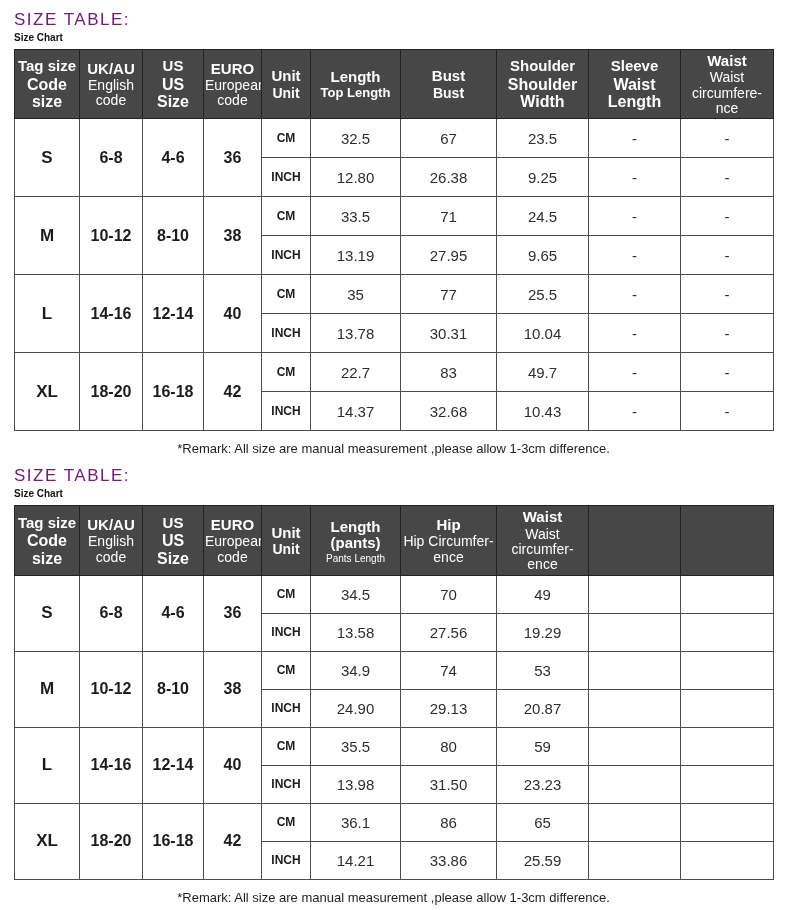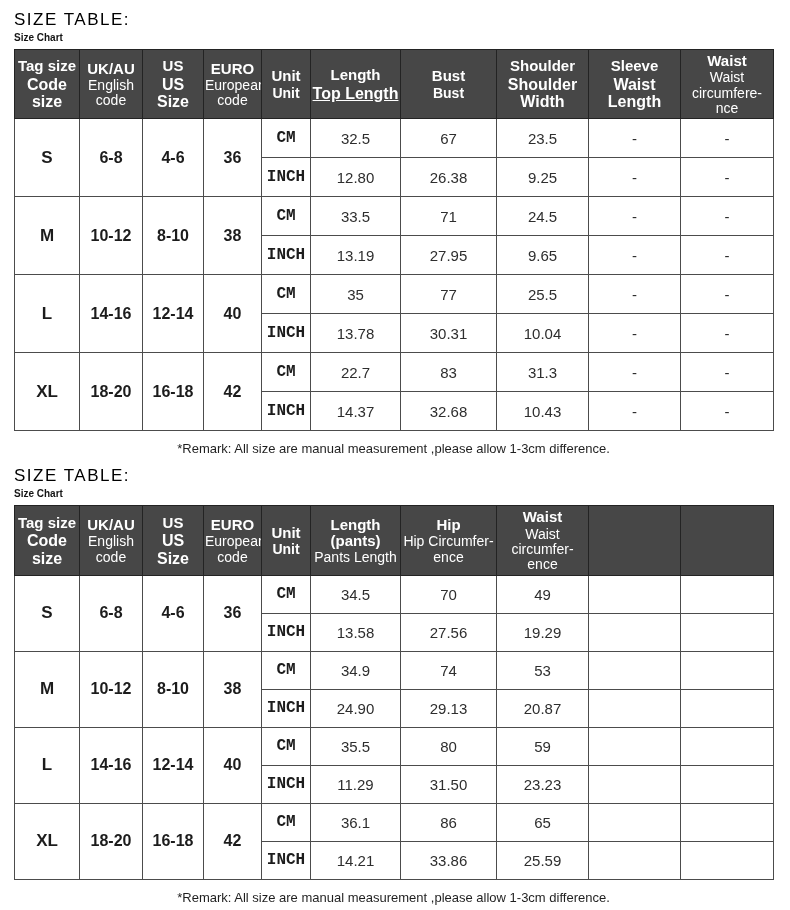--- a/index.html
+++ b/index.html
@@ -4,21 +4,21 @@
 <style>
   * { margin:0; padding:0; box-sizing:border-box; }
   body {
     width:790px; height:910px; background:#ffffff;
     font-family:"Liberation Sans", sans-serif; color:#2e2e2e;
     overflow:hidden;
   }
   .section { margin-top:8px; }
   .eyebrow {
     margin:10px 0 2px 14px; font-size:17px; letter-spacing:1.5px;
-    color:#000000; font-weight:400;
+    color:#701a75; font-weight:400;
   }
   .chart-title {
     margin:0 0 6px 14px; font-size:10px; font-weight:bold; color:#141414;
   }
   table {
     border-collapse:collapse; margin-left:14px; table-layout:fixed;
     width:759px;
   }
   th, td {
     border:1px solid #4c4c4c; text-align:center; vertical-align:middle;
@@ -28,28 +28,28 @@
     background:#474747; color:#ffffff; border-color:#232323;
     font-weight:bold; padding:2px 1px;
   }
   .t1 thead tr { height:51px; }
   .t2 thead tr { height:56px; }
   .t1 tbody tr { height:39px; }
   .t2 tbody tr { height:38px; }
   .h-main  { font-size:15px; line-height:1.15; }
   .h-main2 { font-size:15px; line-height:1.1; }
   .h-sub   { font-size:11px; font-weight:600; line-height:1.1; margin-top:1px; }
-  .sub-lg  { font-size:16px;text-decoration:underline; }
+  .sub-lg  { font-size:13px; }
   .sub-md  { font-size:16px; }
   .sub-sm  { font-size:14px; font-weight:400; }
-  .sub-xs  { font-size:14px;  font-weight:400; }
+  .sub-xs  { font-size:10px;  font-weight:400; }
   .sub-strong { font-size:14px; font-weight:bold; }
   td.size { font-size:17px; font-weight:bold; color:#1c1c1c; }
   td.code { font-size:16px; font-weight:bold; color:#1c1c1c; }
-  td.unit { font-size:16px; font-weight:bold; color:#1c1c1c;font-family:Liberation Mono, monospace; }
+  td.unit { font-size:12px; font-weight:bold; color:#1c1c1c; }
   td.val  { font-size:15px; font-weight:400; color:#2e2e2e; }
   .remark {
     width:759px; margin:10px 0 4px 14px; text-align:center;
     font-size:13px; color:#1f1f1f;
   }
 </style>
 </head>
 <body>
 
 <div class="section">
@@ -179,21 +179,21 @@
       </tr>
 
       <tr>
         <td class="size" rowspan="2">XL</td>
         <td class="code" rowspan="2">18-20</td>
         <td class="code" rowspan="2">16-18</td>
         <td class="code" rowspan="2">42</td>
         <td class="unit">CM</td>
         <td class="val">22.7</td>
         <td class="val">83</td>
-        <td class="val">31.3</td>
+        <td class="val">49.7</td>
         <td class="val">-</td>
         <td class="val">-</td>
       </tr>
       <tr>
         <td class="unit">INCH</td>
         <td class="val">14.37</td>
         <td class="val">32.68</td>
         <td class="val">10.43</td>
         <td class="val">-</td>
         <td class="val">-</td>
@@ -315,21 +315,21 @@
         <td class="code" rowspan="2">40</td>
         <td class="unit">CM</td>
         <td class="val">35.5</td>
         <td class="val">80</td>
         <td class="val">59</td>
         <td class="val"></td>
         <td class="val"></td>
       </tr>
       <tr>
         <td class="unit">INCH</td>
-        <td class="val">11.29</td>
+        <td class="val">13.98</td>
         <td class="val">31.50</td>
         <td class="val">23.23</td>
         <td class="val"></td>
         <td class="val"></td>
       </tr>
 
       <tr>
         <td class="size" rowspan="2">XL</td>
         <td class="code" rowspan="2">18-20</td>
         <td class="code" rowspan="2">16-18</td>

